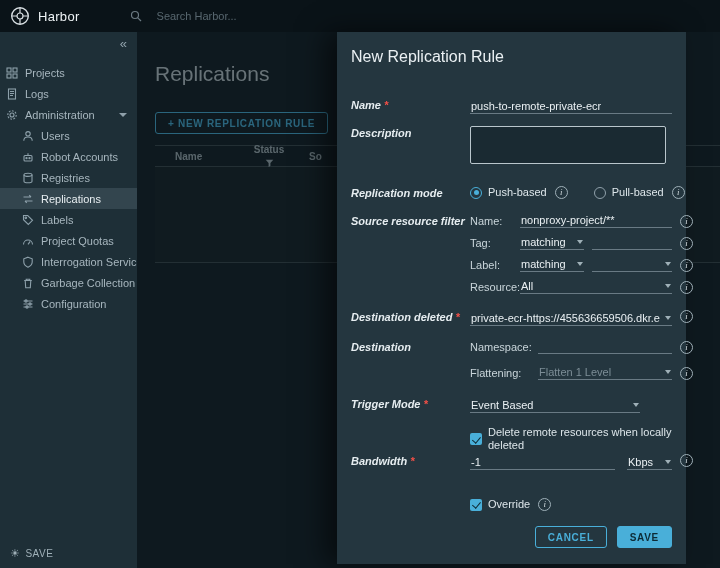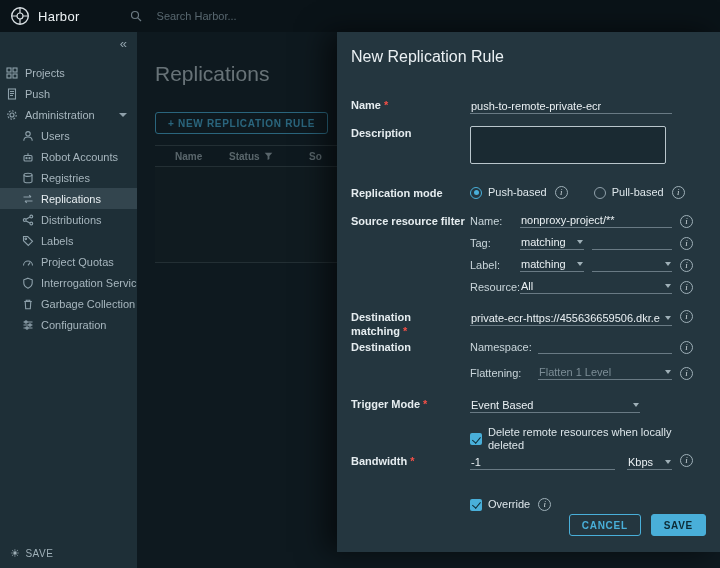--- a/index.html
+++ b/index.html
@@ -60,35 +60,35 @@
     display:inline-flex; align-items:center;
   }
   .btn-outline { background:transparent; border:1px solid #49afd9; color:#49afd9; }
   .btn-primary { background:#49afd9; border:1px solid #49afd9; color:#0d2b36; }
   .grid-head {
     position:absolute; top:113px; left:18px; right:0; height:22px;
     border-top:1px solid #3c4d55; border-bottom:1px solid #3c4d55;
     display:flex; align-items:center; color:#9fb0b8; font-size:10px; font-weight:700;
   }
   .gh-name { width:74px; padding-left:20px; }
-  .gh-status { width:80px; display:flex; align-items:center; gap:4px; }
+  .gh-status { width:80px; display:flex; align-items:center; gap:4px;flex-direction:column; }
   .grid-body {
     position:absolute; top:135px; left:18px; right:0; height:96px;
     background:rgba(255,255,255,0.015); border-bottom:1px solid #3c4d55;
   }
   .backdrop { position:absolute; inset:0; background:rgba(5,10,14,.45); }
 
   
   .modal {
-    position:absolute; top:32px; left:337px; width:383px; bottom:16px;
+    position:absolute; top:32px; left:337px; width:349px; bottom:4px;
     background:#24363f; z-index:50; box-shadow:-12px 0 26px rgba(0,0,0,.55);
   }
   .modal-title { position:absolute; top:16px; left:14px; font-size:16px; font-weight:500; color:#eaf0f3; }
   .frow { position:absolute; left:14px; width:352px; display:flex; align-items:flex-start; }
-  .flabel { width:119px; flex:none; font-size:11px; font-weight:700; color:#e6edf0; line-height:14px; }
+  .flabel { width:119px; flex:none; font-size:11px; font-weight:700; color:#e6edf0; line-height:14px;font-style:italic; }
   .req { color:#f55047; margin-left:3px; }
   .ctrl { display:flex; align-items:flex-start; flex:1; }
   .sub-col { display:flex; flex-direction:column; gap:8px; flex:1; }
   .sub-row { display:flex; align-items:flex-end; height:14px; }
   .slabel { font-size:11px; color:#c9d5da; line-height:14px; flex:none; }
   .sl50 { width:50px; } .sl68 { width:68px; }
 
   .u-input {
     background:transparent; border:0; outline:none;
     border-bottom:1px solid #697a84; color:#eaf0f3;
@@ -172,21 +172,21 @@
             <rect x="7" y="7" width="4" height="4"></rect>
         </svg>
         <span class="nav-label">Projects</span>
       </div>
 
       <div class="nav-item">
         <svg class="nav-ic" viewBox="0 0 12 12">
           <rect x="2.5" y="1" width="7" height="10"></rect>
             <path d="M4 3.5h4M4 5.5h4M4 7.5h3"></path>
         </svg>
-        <span class="nav-label">Push</span>
+        <span class="nav-label">Logs</span>
       </div>
 
       <div class="nav-item">
         <svg class="nav-ic" viewBox="0 0 12 12">
           <circle cx="6" cy="6" r="2"></circle>
             <circle cx="6" cy="6" r="4.2" stroke-dasharray="1.8 1.4"></circle>
         </svg>
         <span class="nav-label">Administration</span>
         <span class="caret-down"></span>
       </div>
@@ -217,29 +217,20 @@
         <span class="nav-label">Registries</span>
       </div>
 
       <div class="nav-item child active">
         <svg class="nav-ic" viewBox="0 0 12 12">
           <path d="M1.5 4h7.5M9 4 7.2 2.2M10.5 8H3M3 8l1.8 1.8"></path>
         </svg>
         <span class="nav-label">Replications</span>
       </div>
 
-      <div class="nav-item child">
-        <svg class="nav-ic" viewBox="0 0 12 12">
-          <circle cx="9.3" cy="2.5" r="1.4"></circle>
-            <circle cx="2.7" cy="6" r="1.4"></circle>
-            <circle cx="9.3" cy="9.5" r="1.4"></circle>
-          <path d="M4 5.2l4-2.2M4 6.9l4 2.2"></path>
-        </svg>
-        <span class="nav-label">Distributions</span>
-      </div>
 
       <div class="nav-item child">
         <svg class="nav-ic" viewBox="0 0 12 12">
           <path d="M1.5 1.5h4.2l4.8 4.8-4.2 4.2-4.8-4.8z"></path>
             <circle cx="3.8" cy="3.8" r=".8"></circle>
         </svg>
         <span class="nav-label">Labels</span>
       </div>
 
       <div class="nav-item child">
@@ -373,21 +364,21 @@
             <span class="sel-text">All</span>
               <span class="tri"></span>
           </div>
           <span class="info">i</span>
         </div>
       </div>
     </div>
 
     <div class="frow" style="top:278px">
       <span class="flabel">
-        <span>Destination matching</span><span class="req">*</span>
+        <span>Destination deleted</span><span class="req">*</span>
       </span>
       <div class="ctrl">
         <div class="sel w202">
           <span class="sel-text">private-ecr-https://455636659506.dkr.ecr.us-west</span>
             <span class="tri"></span>
         </div>
         <span class="info">i</span>
       </div>
     </div>
 

